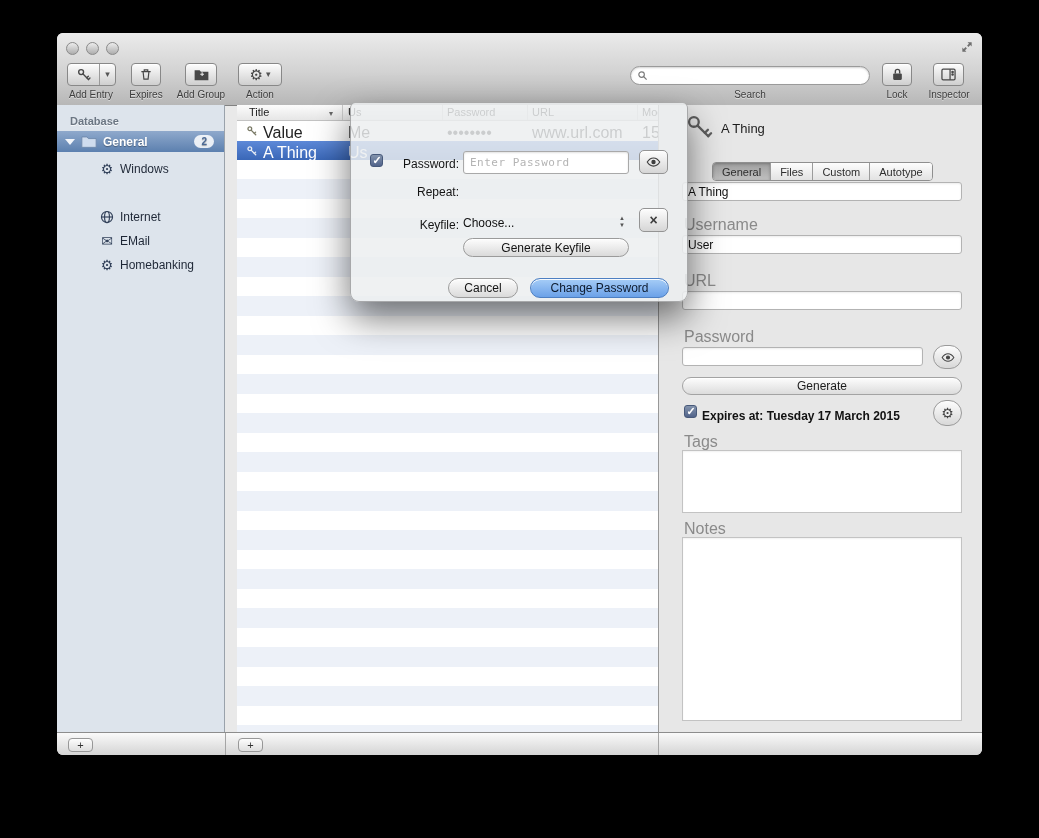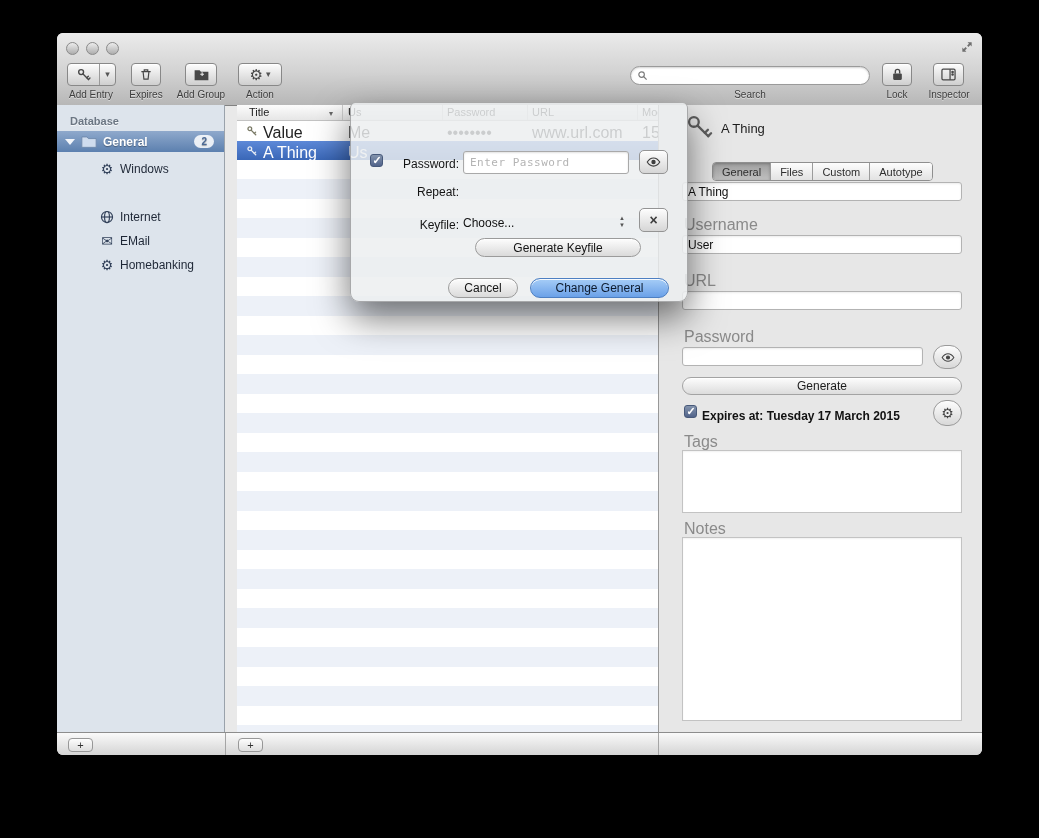--- a/index.html
+++ b/index.html
@@ -392,29 +392,29 @@
       <span>Choose...</span>
     </div>
     <div class="stepper">
       <span>▲</span>
       <span>▼</span>
     </div>
     <div class="sqbtn" style="top:105px;">
       <span style="font-size:14px;font-weight:bold;line-height:1;">×</span>
     </div>
 
-    <div class="dbtn" style="left:124px;top:135px;width:166px;height:19px;">
+    <div class="dbtn" style="left:112px;top:135px;width:166px;height:19px;">
       <span>Generate Keyfile</span>
     </div>
 
     <div class="dbtn" style="left:97px;top:175px;width:70px;">
       <span>Cancel</span>
     </div>
     <div class="dbtn primary" style="left:179px;top:175px;width:139px;">
-      <span>Change General</span>
+      <span>Change Password</span>
     </div>
   </div>
 
   <div class="footer">
     <span class="fsep" style="left:168px;"></span>
     <span class="fsep" style="left:601px;"></span>
     <div class="plusbtn" style="left:11px;">
       <span>+</span>
     </div>
     <div class="plusbtn" style="left:181px;">

